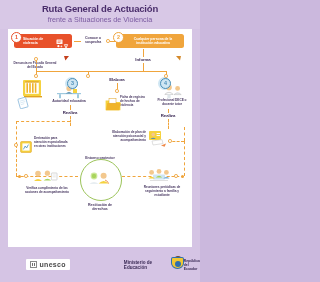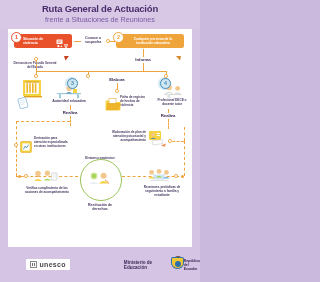--- a/index.html
+++ b/index.html
@@ -148,21 +148,21 @@
     margin-left:2px;font-size:3.4px;line-height:4px;color:#3a2a55;font-weight:bold;
   }
 </style>
 </head>
 <body>
 
 <div class="poster">
 
   <div class="header">
     <div class="title">Ruta General de Actuación</div>
-    <div class="subtitle">frente a Situaciones de Reuniones</div>
+    <div class="subtitle">frente a Situaciones de Violencia</div>
   </div>
 
   <div class="canvas">
 
     <div class="pill" style="left:6px;top:5px;width:58px;height:14px;background:#e8512a;">
       <div class="ptxt">Situación de violencia</div>
       <div class="picon">
         <svg viewBox="0 0 13 11" width="13" height="11">
           <rect x="0.5" y="0.5" width="6" height="4.5" rx="0.6" fill="#fff" opacity="0.95"></rect>
           <line x1="1.6" y1="2" x2="5.4" y2="2" stroke="#e8512a" stroke-width="0.6"></line>

